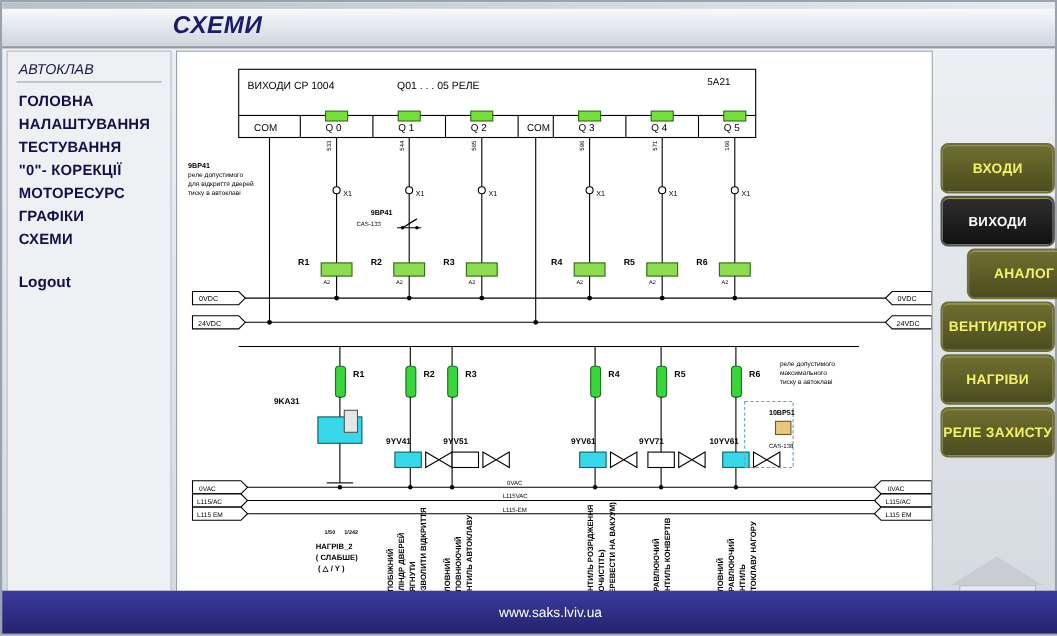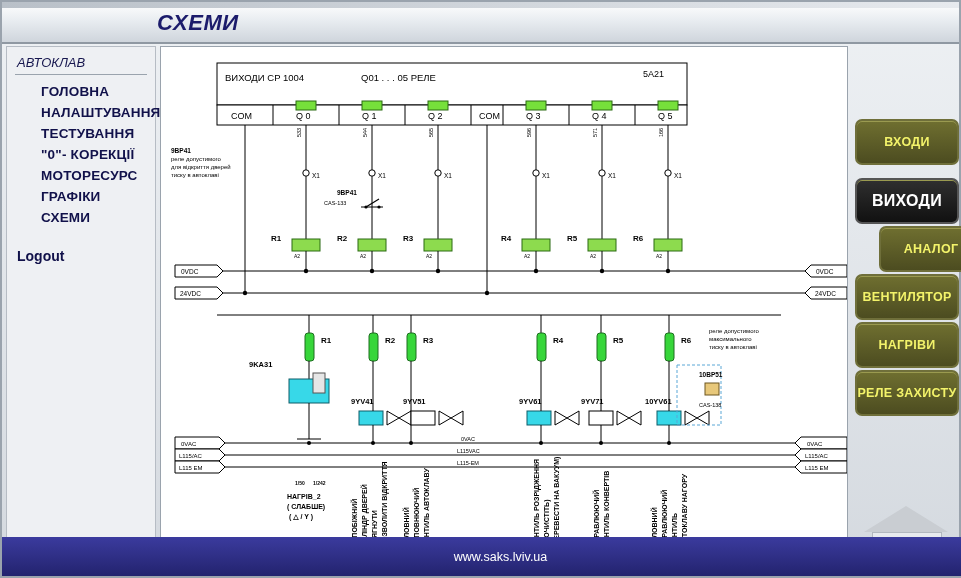--- a/index.html
+++ b/index.html
@@ -37,21 +37,20 @@
     padding:6px 8px;
   }
   .sidebar .sect{
     font-size:13px;font-style:italic;color:#17174f;margin:2px 0 4px 2px;
   }
   .sidebar .rule{height:1px;background:#9aa3ad;margin:2px 0 6px 0;}
   .nav-item{
     font-size:13.5px;font-weight:bold;color:#11114a;
     padding:2px 2px;cursor:pointer;letter-spacing:.2px;
     line-height:17px;
-    margin-left:24px;
   }
   .logout{
     margin-top:18px;font-size:14px;font-weight:bold;color:#11114a;
     padding:2px;cursor:pointer;
   }
   
   .canvas{
     position:absolute;left:158px;top:44px;width:688px;height:506px;
     background:#ffffff;border:1px solid #9aa3ad;box-sizing:border-box;
     overflow:hidden;
@@ -64,21 +63,21 @@
     position:absolute;left:3px;width:100px;height:42px;
     border:2px solid #6f6f3a;border-radius:7px;
     background:linear-gradient(#6f6f30,#4c4c20);
     color:#f3f36a;font-weight:bold;font-size:12.5px;
     display:flex;align-items:center;justify-content:center;
     cursor:pointer;text-align:center;letter-spacing:.3px;
     box-shadow:inset 0 1px 0 #9a9a50;
   }
   .rbtn.active{
     background:linear-gradient(#2f2f2f,#111111);
-    border-color:#555;color:#ffffff;font-size:16px;
+    border-color:#555;color:#ffffff;font-size:12px;
   }
   .home{
     position:absolute;left:12px;top:460px;width:84px;height:58px;
     cursor:pointer;
   }
   .home .roof{
     position:absolute;left:0;top:0;width:0;height:0;
     border-left:42px solid transparent;border-right:42px solid transparent;
     border-bottom:26px solid #c9cdd2;
   }
@@ -412,21 +411,21 @@
 
         <text transform="translate(496,500) rotate(-90)">ГОЛОВНИЙ</text>
         <text transform="translate(506,500) rotate(-90)">СТРАВЛЮЮЧИЙ</text>
         <text transform="translate(516,500) rotate(-90)">ВЕНТИЛЬ</text>
         <text transform="translate(526,500) rotate(-90)">АВТОКЛАВУ НАГОРУ</text>
       </g>
     </svg>
   </div>
 
   <div class="rightbar">
-    <div class="rbtn" style="top:73px;">ВХОДИ</div>
+    <div class="rbtn" style="top:84px;">ВХОДИ</div>
     <div class="rbtn active" style="top:132px;">ВИХОДИ</div>
     <div class="rbtn" style="top:180px;margin-left:24px;">АНАЛОГ</div>
     <div class="rbtn" style="top:228px;">ВЕНТИЛЯТОР</div>
     <div class="rbtn" style="top:276px;">НАГРІВИ</div>
     <div class="rbtn" style="top:324px;">РЕЛЕ ЗАХИСТУ</div>
 
     <div class="home">
       <div class="roof"></div>
       <div class="body"></div>
       <div class="label">ДОДОМУ</div>

